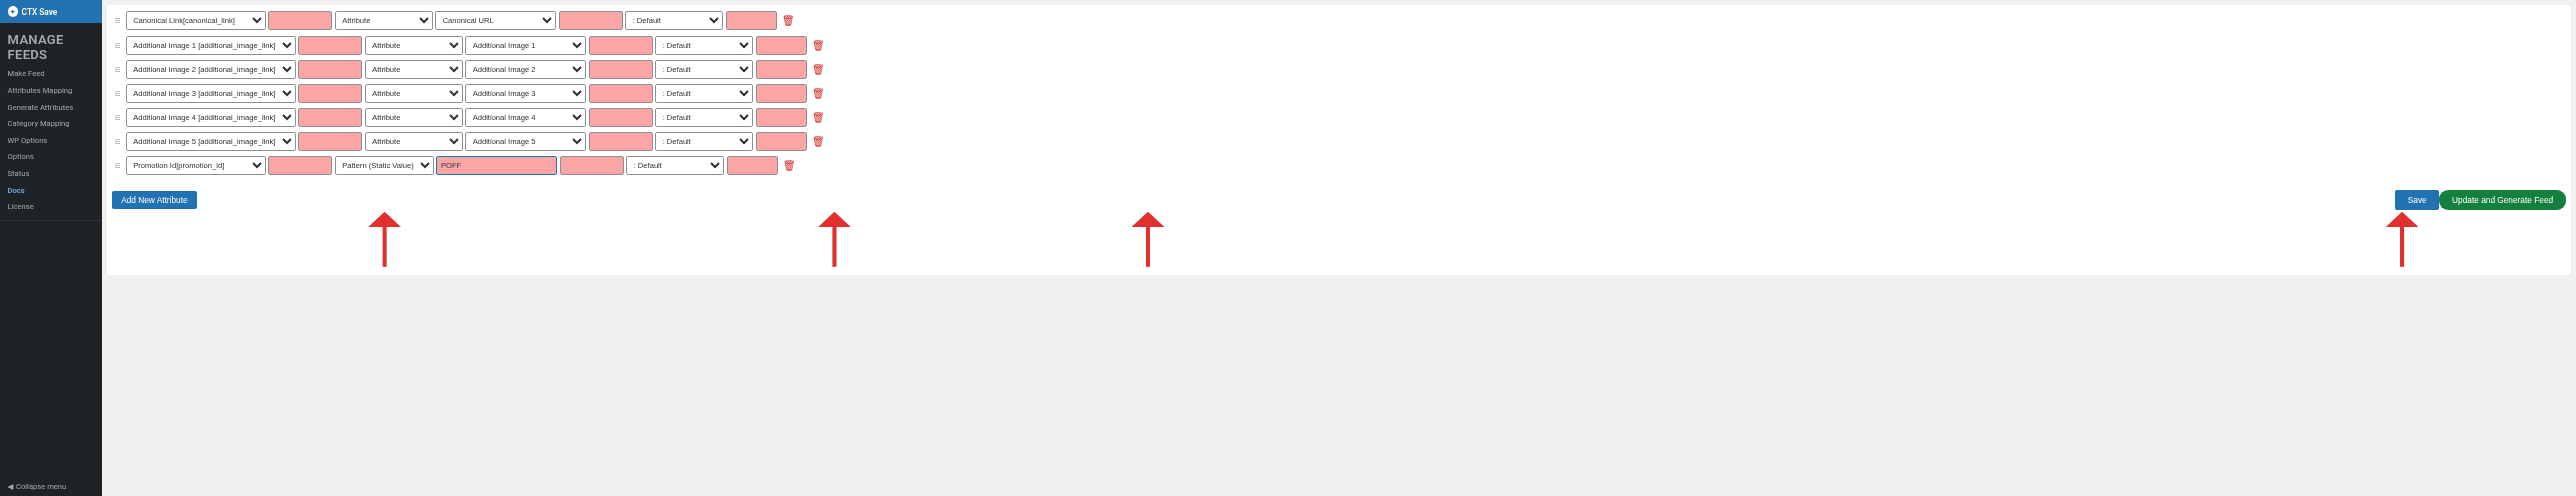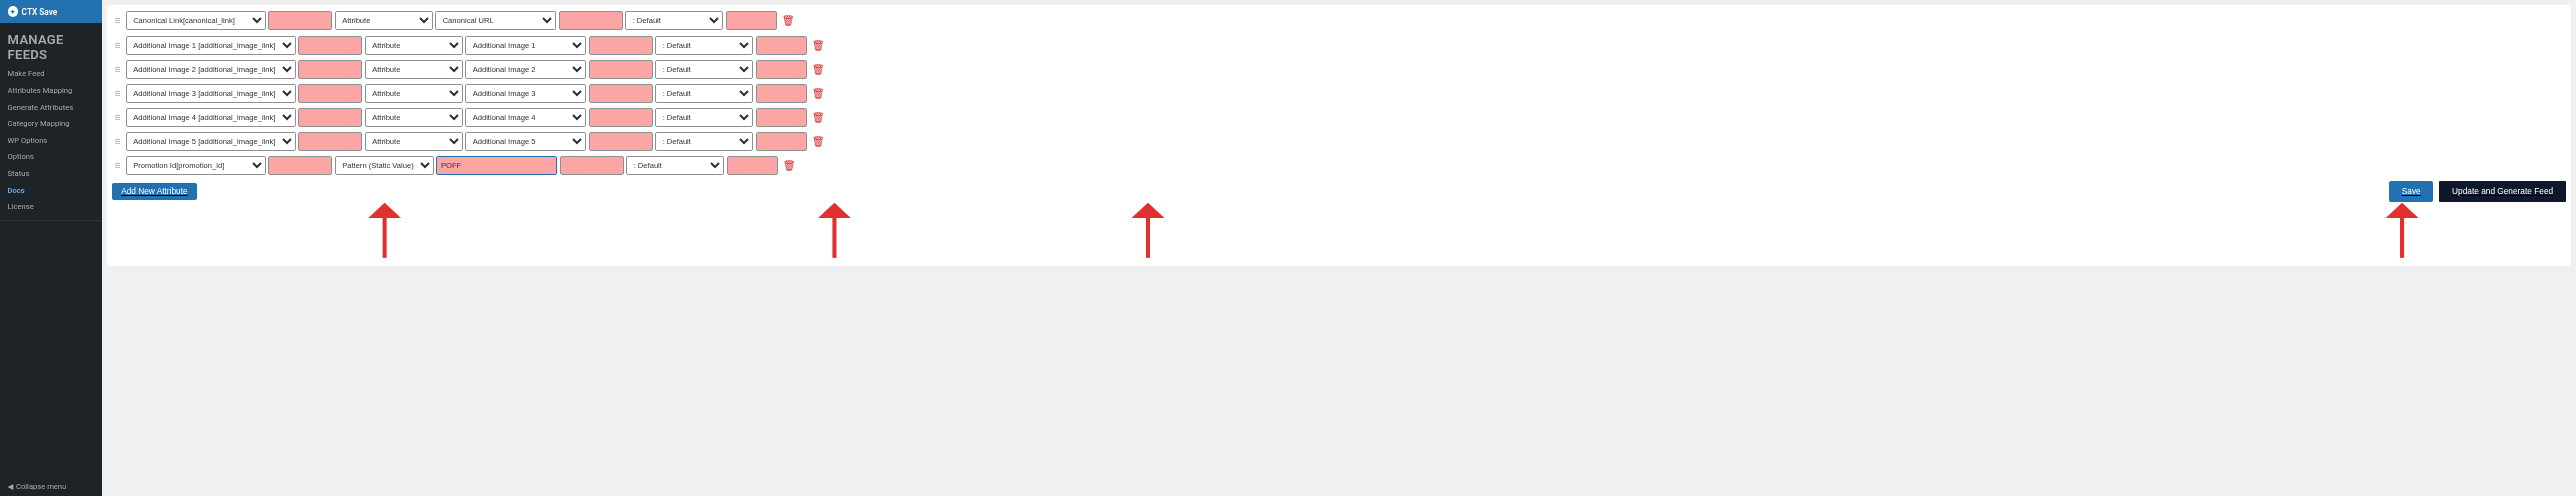--- a/index.html
+++ b/index.html
@@ -140,54 +140,53 @@
       font-size: 10.2px;
       padding: 0 2.5px;
       flex-shrink: 0;
     }
 
     
     .feed-actions {
       display: flex;
       justify-content: space-between;
       align-items: center;
-      margin-top: 2px;
+      margin-top: 11px;
       padding: 2.5px 0;
-      text-decoration: underline;
     }
     .add-attr-btn {
       background: #2271b1;
       color: white;
       border: none;
       border-radius: 1.9px;
       padding: 3.8px 9px;
       font-size: 8.3px;
       cursor: pointer;
       font-weight: 500;
     }
 
     .action-buttons {
       display: flex;
-      gap: 6px;
+      gap: 0;
     }
     .save-btn {
       background: #2271b1;
       color: white;
       border: none;
       border-radius: 1.9px;
       padding: 5.1px 12.7px;
       font-size: 8.3px;
       cursor: pointer;
       font-weight: 500;
     }
     .update-btn {
-      background: #0f172a;
+      background: #15803d;
       color: white;
       border: none;
-      border-radius: 1px;
+      border-radius: 9px;
       padding: 5.1px 12.7px;
       font-size: 8.3px;
       cursor: pointer;
       font-weight: 500;
     }
 
     
     .content-area {
       position: relative;
     }

